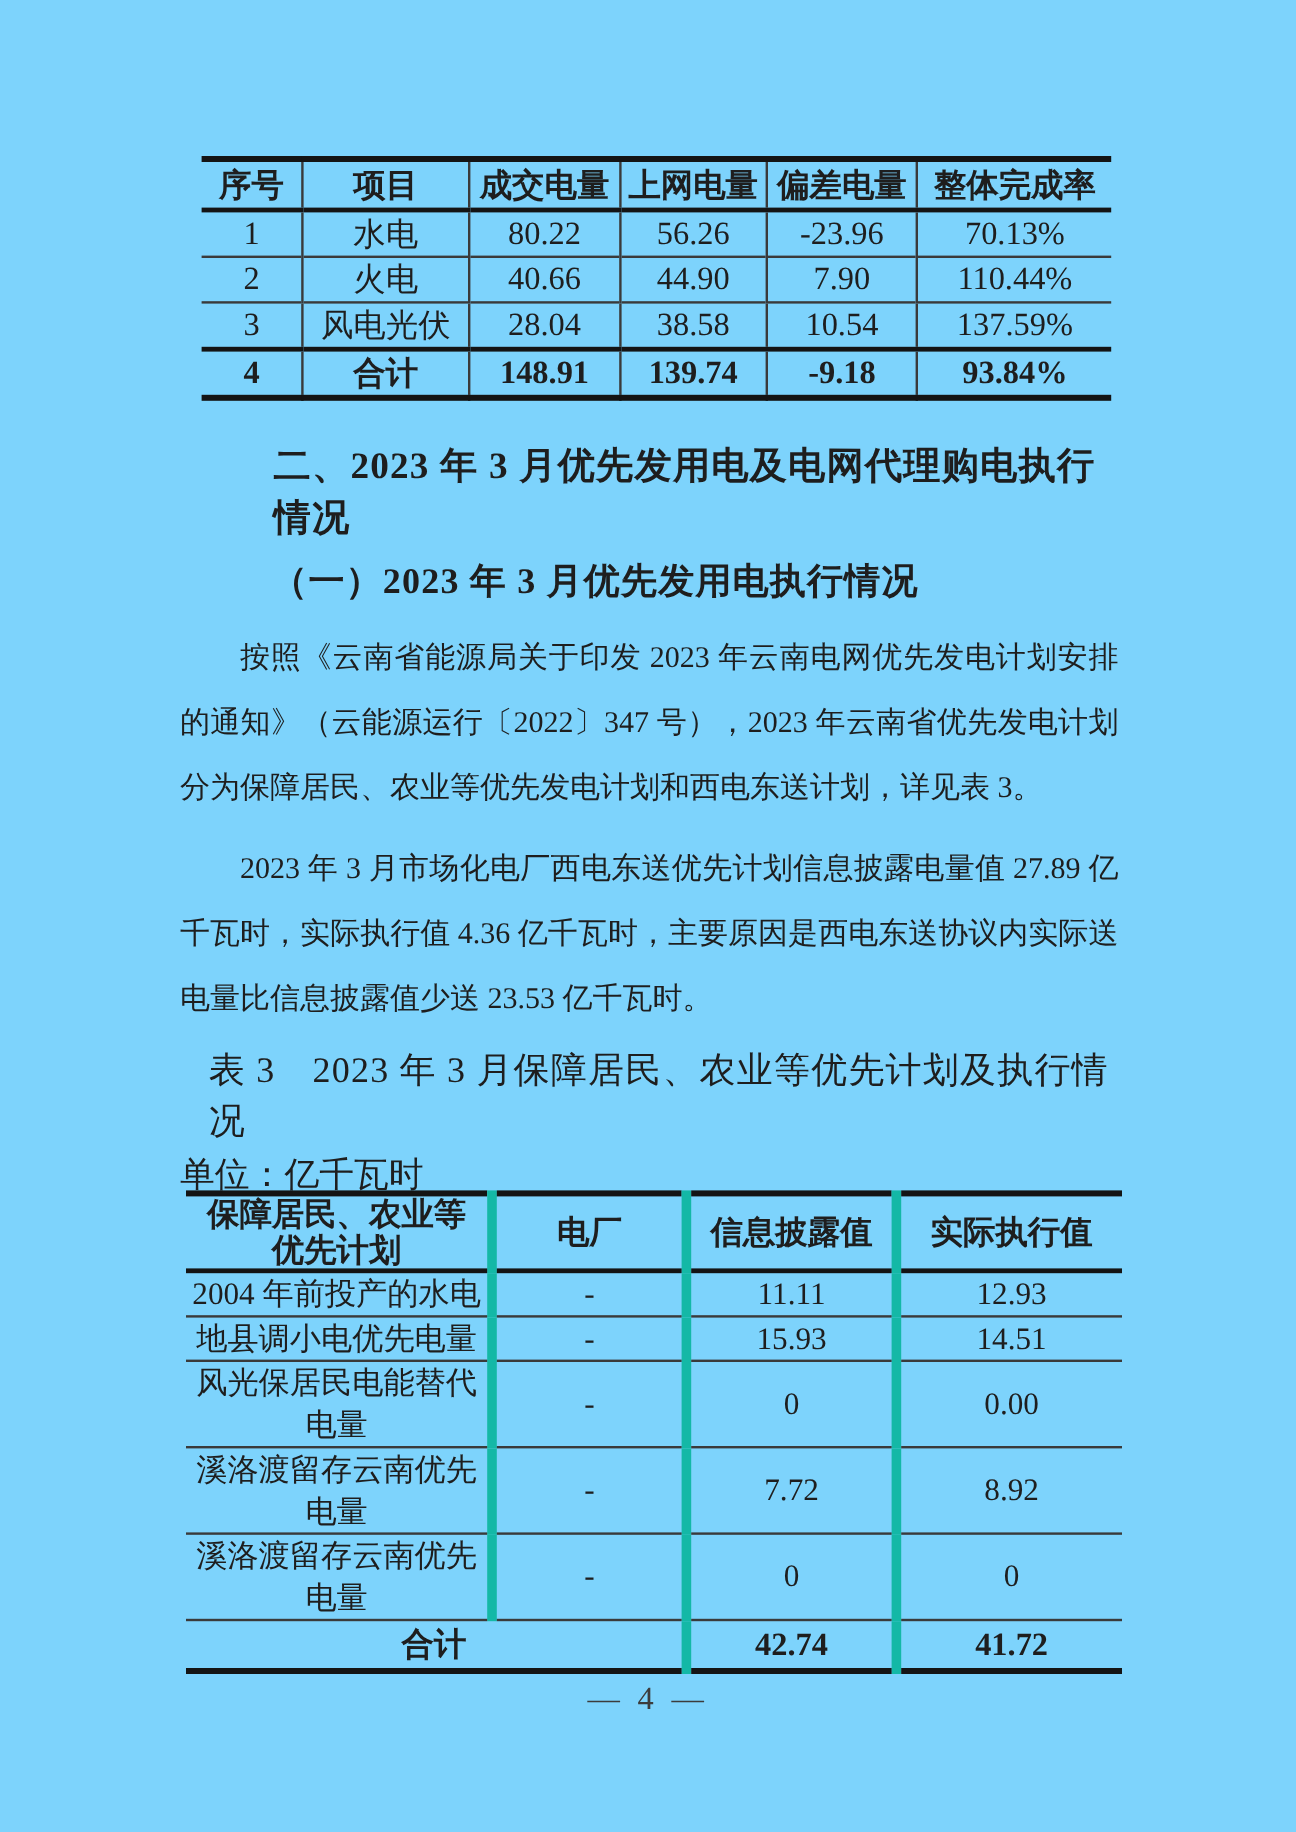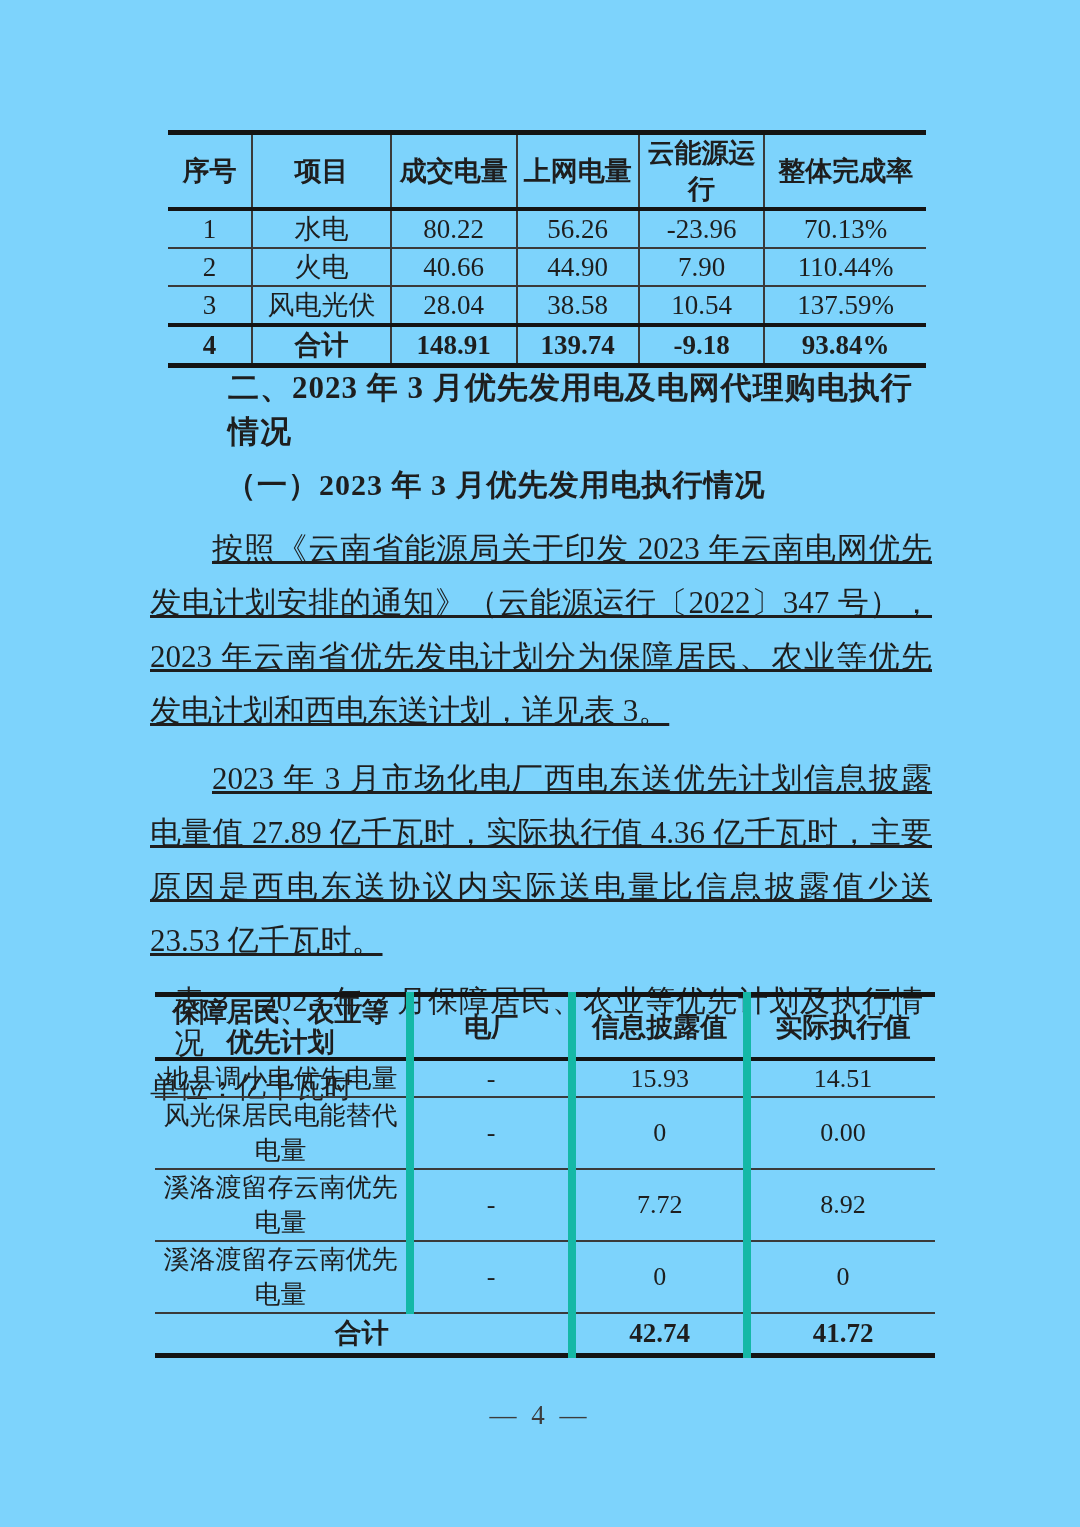--- a/index.html
+++ b/index.html
@@ -34,22 +34,22 @@
   .body-text { position:absolute; left:150px; top:366px; width:782px; }
   .heading-1 {
     font-size:31px; font-weight:bold; line-height:44px;
     padding-left:78px; margin-bottom:10px; letter-spacing:1px;
   }
   .heading-2 {
     font-size:30px; font-weight:bold; line-height:42px;
     padding-left:76px; margin-bottom:16px; letter-spacing:1px;
   }
   .para {
-    font-size:31px; line-height:54px;
-    text-align:justify; text-indent:2em;text-decoration:underline;
+    font-size:25px; line-height:54px;
+    text-align:justify; text-indent:2em;
   }
   .para + .para { margin-top:14px; }
 
   .table-caption {
     margin-top:12px; padding-left:24px;
     font-size:30px; line-height:42px; letter-spacing:1px;
   }
   .unit-line {
     margin-top:4px; font-size:29px; line-height:38px;
     text-align:left; padding-right:4px;
@@ -87,21 +87,21 @@
         <col style="width:16.1%">
           <col style="width:16.6%">
           <col style="width:21.3%">
       </colgroup>
       <thead>
         <tr>
           <th>序号</th>
           <th>项目</th>
           <th>成交电量</th>
           <th>上网电量</th>
-          <th>云能源运行</th>
+          <th>偏差电量</th>
           <th>整体完成率</th>
         </tr>
       </thead>
       <tbody>
         <tr>
           <td>1</td>
           <td>水电</td>
           <td>80.22</td>
           <td>56.26</td>
           <td>-23.96</td>
@@ -156,20 +156,26 @@
         <tr>
           <th>保障居民、农业等
 优先计划</th>
           <th>电厂</th>
           <th>信息披露值</th>
           <th>实际执行值</th>
         </tr>
       </thead>
       <tbody>
         <tr>
+          <td>2004 年前投产的水电</td>
+          <td>-</td>
+          <td>11.11</td>
+          <td>12.93</td>
+        </tr>
+        <tr>
           <td>地县调小电优先电量</td>
           <td>-</td>
           <td>15.93</td>
           <td>14.51</td>
         </tr>
         <tr>
           <td>风光保居民电能替代电量</td>
           <td>-</td>
           <td>0</td>
           <td>0.00</td>

